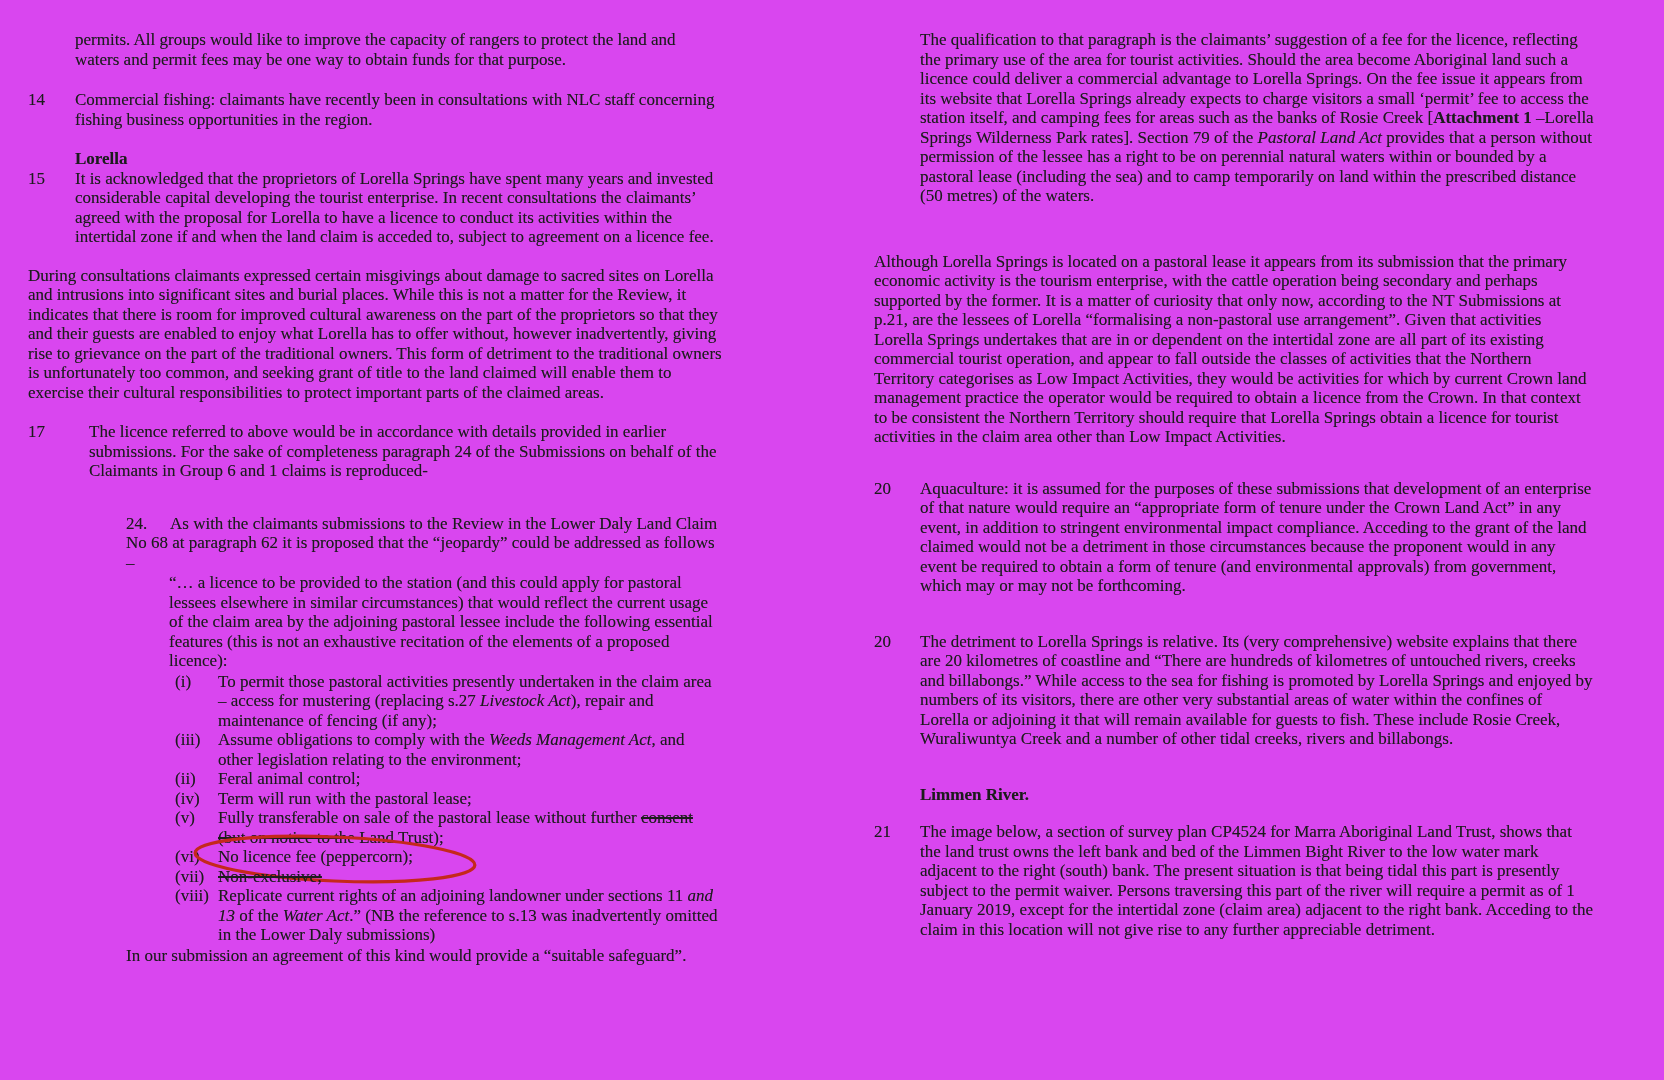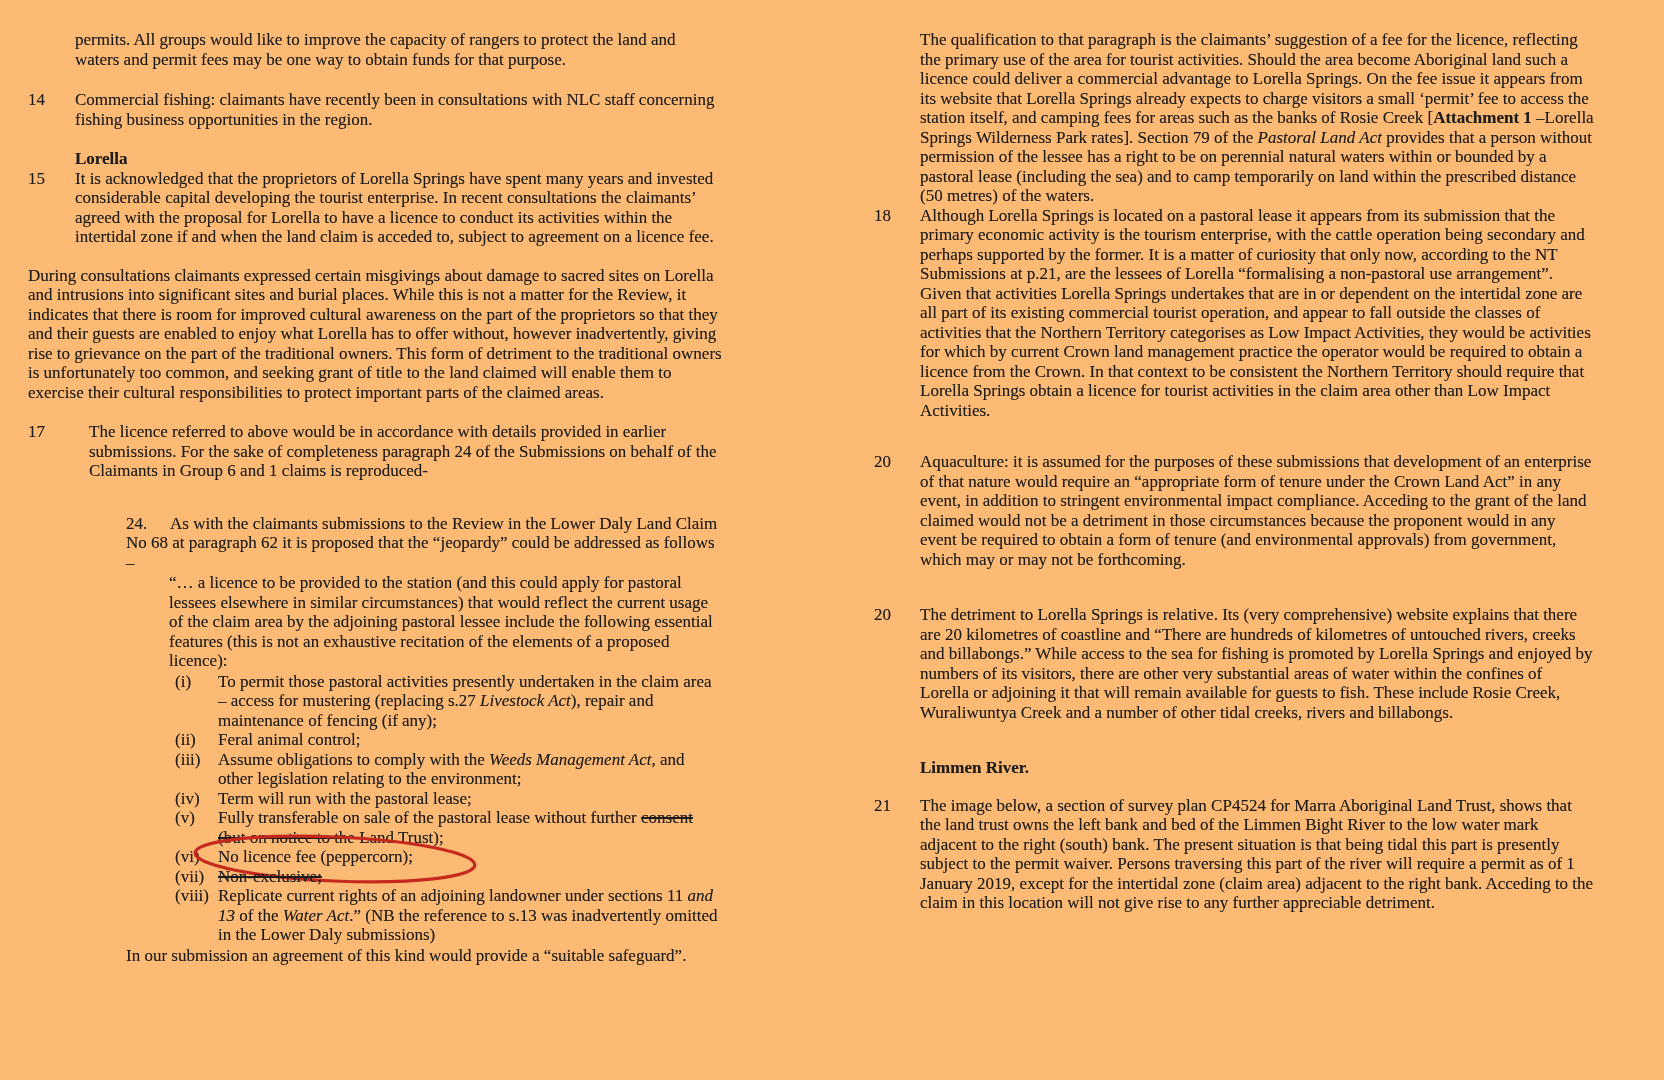--- a/index.html
+++ b/index.html
@@ -1,41 +1,41 @@
 <!DOCTYPE html>
 <html><head>
 <meta charset="utf-8">
 <style>
   html,body { margin:0; padding:0; background:#e8e8e8; }
   .page {
     position:relative;
     width:1664px; height:1080px;
     margin:0 auto;
-    background:#fdba74;
+    background:#d946ef;
     overflow:hidden;
     font-family:"Liberation Serif","DejaVu Serif",serif;
     font-size:17px;
     line-height:19.5px;
     color:#1c1c1c;
     text-shadow:0 0 0.5px rgba(30,30,30,0.45);
   }
   .col { position:absolute; top:30px; }
   .col-left  { left:28px;  width:694px; }
   .col-right { left:874px; width:720px; }
 
   .para { display:flex; }
   .col-left  .pnum { flex:0 0 47px; }
   .col-right .pnum { flex:0 0 46px; }
   .ptext { flex:1; }
 
   .mb-a { margin-bottom:21px; }
   .mb-b { margin-bottom:20px;justify-content:space-between; }
   .mb-c { margin-bottom:19px; }
   .mb-d { margin-bottom:33px;gap:14px; }
-  .mb-q1 { }
+  .mb-q1 { margin-bottom:46px; }
   .mb-q2 { margin-bottom:32px; }
   .mb-q3 { margin-bottom:36px; }
   .mb-h  { margin-bottom:18px; }
 
   .bold { font-weight:bold; }
   .italic { font-style:italic; }
   .strike { text-decoration:line-through; text-decoration-thickness:1.7px; }
 
   .block24 { margin-left:98px; }
   .marker24 { display:inline-block; width:44px; }
@@ -98,27 +98,27 @@
       <div class="quote">“… a licence to be provided to the station (and this could apply for pastoral lessees elsewhere in similar circumstances) that would reflect the current usage of the claim area by the adjoining pastoral lessee include the following essential features (this is not an exhaustive recitation of the elements of a proposed licence):</div>
 
       <div class="vlist">
 
         <div class="item">
           <div class="imark">(i)</div>
           <div class="itext"><span>To permit those pastoral activities presently undertaken in the claim area – access for mustering (replacing s.27 </span><span class="italic">Livestock Act</span><span>), repair and maintenance of fencing (if any);</span></div>
         </div>
 
         <div class="item">
-          <div class="imark">(ii)</div>
-          <div class="itext">Feral animal control;</div>
+          <div class="imark">(iii)</div>
+          <div class="itext"><span>Assume obligations to comply with the </span><span class="italic">Weeds Management Act</span><span>, and other legislation relating to the environment;</span></div>
         </div>
 
         <div class="item">
-          <div class="imark">(iii)</div>
-          <div class="itext"><span>Assume obligations to comply with the </span><span class="italic">Weeds Management Act</span><span>, and other legislation relating to the environment;</span></div>
+          <div class="imark">(ii)</div>
+          <div class="itext">Feral animal control;</div>
         </div>
 
         <div class="item">
           <div class="imark">(iv)</div>
           <div class="itext">Term will run with the pastoral lease;</div>
         </div>
 
         <div class="item">
           <div class="imark">(v)</div>
           <div class="itext"><span>Fully transferable on sale of the pastoral lease without further </span><span class="strike">consent (but on notice to the</span><span> Land Trust);</span></div>
@@ -150,21 +150,20 @@
   </div>
 
   <div class="col col-right">
 
     <div class="para mb-q1">
       <div class="pnum"></div>
       <div class="ptext"><span>The qualification to that paragraph is the claimants’ suggestion of a fee for the licence, reflecting the primary use of the area for tourist activities. Should the area become Aboriginal land such a licence could deliver a commercial advantage to Lorella Springs. On the fee issue it appears from its website that Lorella Springs already expects to charge visitors a small ‘permit’ fee to access the station itself, and camping fees for areas such as the banks of Rosie Creek [</span><span class="bold">Attachment 1</span><span> –Lorella Springs Wilderness Park rates]. Section 79 of the </span><span class="italic">Pastoral Land Act</span><span> provides that a person without permission of the lessee has a right to be on perennial natural waters within or bounded by a pastoral lease (including the sea) and to camp temporarily on land within the prescribed distance (50 metres) of the waters.</span></div>
     </div>
 
     <div class="para mb-q2">
-      <div class="pnum">18</div>
       <div class="ptext">Although Lorella Springs is located on a pastoral lease it appears from its submission that the primary economic activity is the tourism enterprise, with the cattle operation being secondary and perhaps supported by the former. It is a matter of curiosity that only now, according to the NT Submissions at p.21, are the lessees of Lorella “formalising a non-pastoral use arrangement”. Given that activities Lorella Springs undertakes that are in or dependent on the intertidal zone are all part of its existing commercial tourist operation, and appear to fall outside the classes of activities that the Northern Territory categorises as Low Impact Activities, they would be activities for which by current Crown land management practice the operator would be required to obtain a licence from the Crown. In that context to be consistent the Northern Territory should require that Lorella Springs obtain a licence for tourist activities in the claim area other than Low Impact Activities.</div>
     </div>
 
     <div class="para mb-q3">
       <div class="pnum">20</div>
       <div class="ptext">Aquaculture: it is assumed for the purposes of these submissions that development of an enterprise of that nature would require an “appropriate form of tenure under the Crown Land Act” in any event, in addition to stringent environmental impact compliance. Acceding to the grant of the land claimed would not be a detriment in those circumstances because the proponent would in any event be required to obtain a form of tenure (and environmental approvals) from government, which may or may not be forthcoming.</div>
     </div>
 
     <div class="para mb-q3">
       <div class="pnum">20</div>

